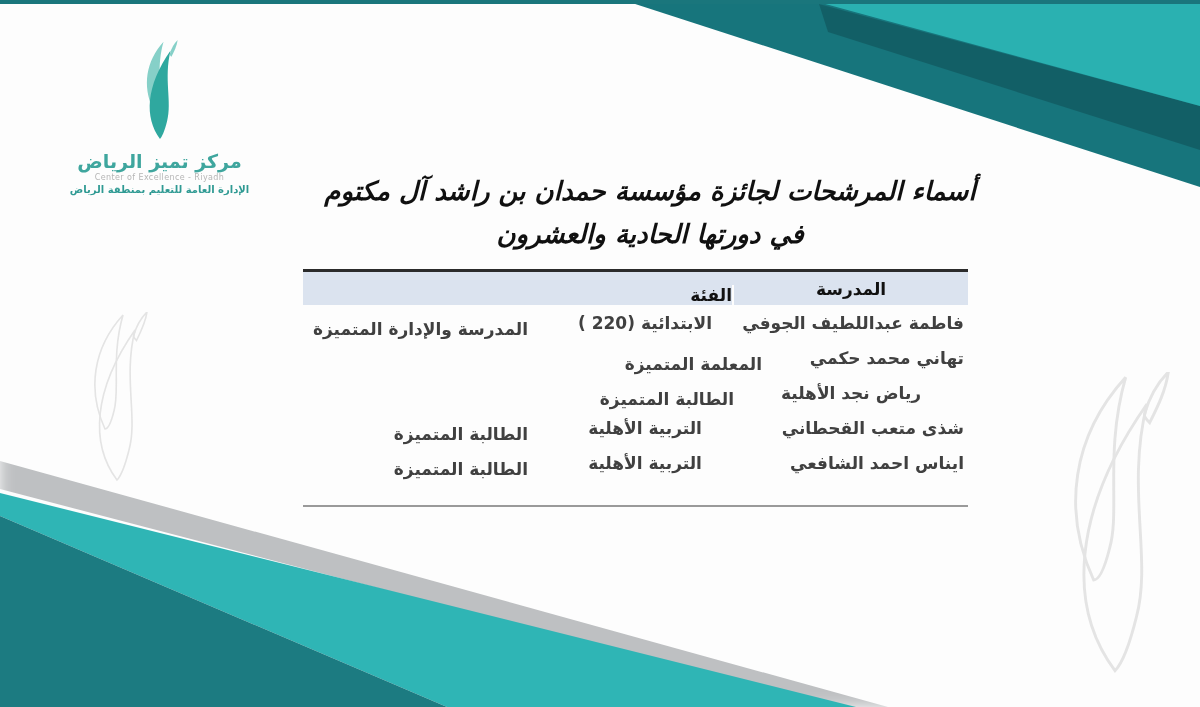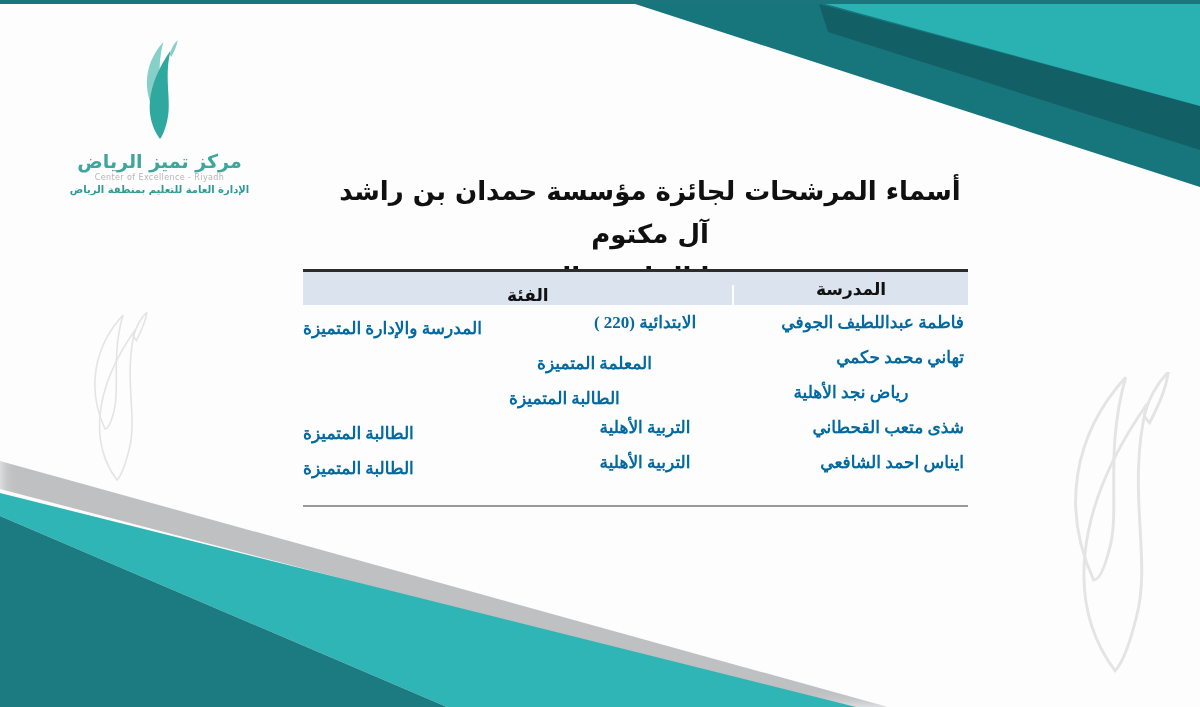--- a/index.html
+++ b/index.html
@@ -33,33 +33,33 @@
 
   
   .logo { position:absolute; left:52px; top:40px; width:215px; text-align:center; }
   .logo-flame { display:block; margin:0 auto; }
   .logo-title { font-size:19px; font-weight:bold; color:#3fa69e; line-height:22px; margin-top:4px; }
   .logo-sub   { font-size:8px;  color:#b5b5b5; letter-spacing:.4px; margin-top:1px; }
   .logo-dept  { font-size:10px; font-weight:bold; color:#2f9a93; margin-top:2px; }
 
   
   .main-title { position:absolute; left:320px; top:170px; width:660px; text-align:center;
-                color:#101010; font-weight:bold; font-size:26px; line-height:43px; direction:rtl; }
+                color:#101010; font-weight:bold; font-size:26px; line-height:43px; direction:rtl;font-style:italic; }
 
   
   .table { position:absolute; left:303px; top:269px; width:665px; direction:rtl; }
   .table-topline { height:3px; background:#2b2b2b; }
   .hdr-row { display:flex; background:#dbe3ef; height:33px; align-items:center; }
   .hdr-cell { font-weight:bold; font-size:17px; color:#111; text-align:center; }
   .hdr-cell + .hdr-cell { border-inline-start:2px solid #fdfdfd; }
   .row { display:flex; height:35px; align-items:center; }
-  .cell { font-weight:bold; font-size:17px; color:#0369a1; white-space:nowrap;font-family:Liberation Serif, serif; }
+  .cell { font-weight:bold; font-size:17px; color:#404040; white-space:nowrap; }
   .col-name     { width:206px; text-align:start; padding-inline-start:4px; box-sizing:border-box; }
   .col-school   { width:234px; text-align:center; }
-  .col-category { width:225px; text-align:left;margin-top:12px; }
+  .col-category { width:225px; text-align:right;margin-top:12px; }
   .table-bottomline { margin-top:25px; height:2px; background:#9a9a9a; }
 </style>
 </head>
 <body>
 
 <div class="canvas">
 
   <div class="deco tr-dark"></div>
   <div class="deco tr-shadow"></div>
   <div class="deco tr-bright"></div>

